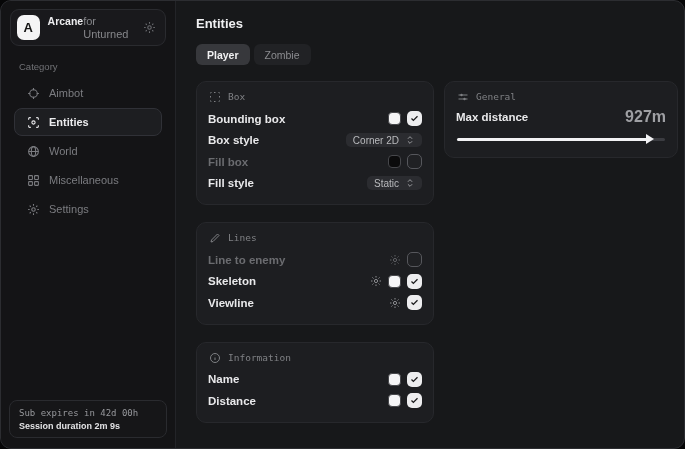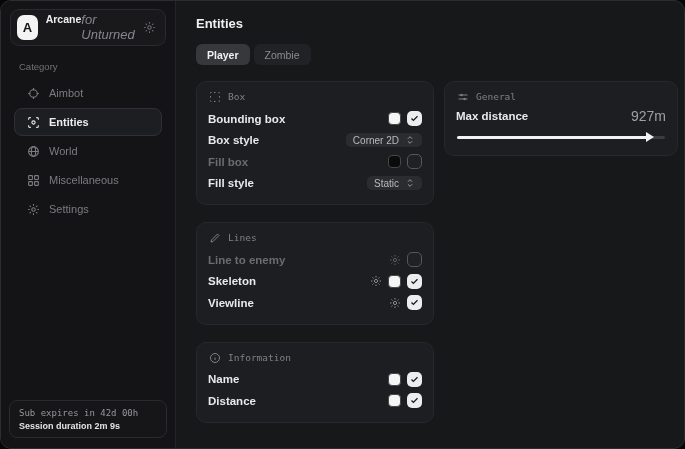--- a/index.html
+++ b/index.html
@@ -11,21 +11,21 @@
   
   .sidebar { width:175px; background:#141416; border-right:1px solid #232428;
     display:flex; flex-direction:column; flex-shrink:0; }
   .side-card { margin:8px 9px 0 9px; height:37px; background:#19191c;
     border:1px solid #2a2b2f; border-radius:9px; display:flex; align-items:center;
     padding:0 9px 0 6px; gap:8px; }
   .logo { width:25px; height:25px; background:#f4f4f5; border-radius:7px; color:#141414;
     font-weight:bold; font-size:13px; display:flex; align-items:center; justify-content:center; }
   .app-meta { display:flex; flex-direction:row; line-height:1.15; }
   .app-name { font-size:10.5px; font-weight:bold; color:#ededef; }
-  .app-sub { font-size:13px; color:#86878b;font-style:italic; }
+  .app-sub { font-size:11px; color:#86878b; }
   .side-card .ico-btn { margin-left:auto; color:#6b6c70; display:flex; }
   .category { margin:15px 0 7px 18px; font-size:9.5px; color:#717276; }
   .nav { padding:0 13px; display:flex; flex-direction:column; gap:1px; }
   .nav-item { height:28px; display:flex; align-items:center; gap:9px; padding:0 12px;
     border-radius:8px; border:1px solid transparent; color:#7b7c80; font-size:11px; cursor:default; }
   .nav-item.active { background:#1d1e21; border-color:#303137; color:#ececee; font-weight:bold; }
   .nav-item .nico { display:flex; }
   .side-footer { margin:auto 8px 10px 8px; border:1px solid #2a2b2f; border-radius:8px;
     padding:7px 9px 6px 9px; background:#161618; }
   .foot1 { font-family:"DejaVu Sans Mono", monospace; font-size:9px; color:#97989c; white-space:nowrap; }
@@ -56,21 +56,21 @@
   .checkbox.checked { background:#ededef; color:#1b1b1d; }
   .checkbox.unchecked { background:#202124; border:1px solid #56575c; color:transparent; }
   .select { height:14px; background:#2b2c30; border-radius:5px; padding:0 7px;
     display:flex; align-items:center; gap:6px; font-size:10px; color:#b9babd; }
   .select .sel-ico { color:#9a9b9f; display:flex; }
   .row .gear { color:#8d8e92; display:flex; }
   .row.disabled .gear { color:#5f6064; }
 
   
   .gen-row { display:flex; align-items:center; margin-top:3px; }
-  .gen-value { margin-left:auto; font-size:14px; color:#9fa0a4; }
+  .gen-value { margin-left:auto; font-size:16px; color:#9fa0a4;font-weight:bold; }
   .slider { position:relative; height:11px; margin:8px 1px 2px 1px; cursor:default; }
   .slider-track { position:absolute; top:4px; left:0; right:0; height:3px;
     background:#3b3c41; border-radius:2px; }
   .slider-fill { position:absolute; top:4px; left:0; height:3px; background:#f2f2f4;
     border-radius:2px; }
   .slider-thumb { position:absolute; top:0; width:0; height:0;
     border-top:5.5px solid transparent; border-bottom:5.5px solid transparent;
     border-left:8px solid #f2f2f4; }
   svg { display:block; }
 </style>

